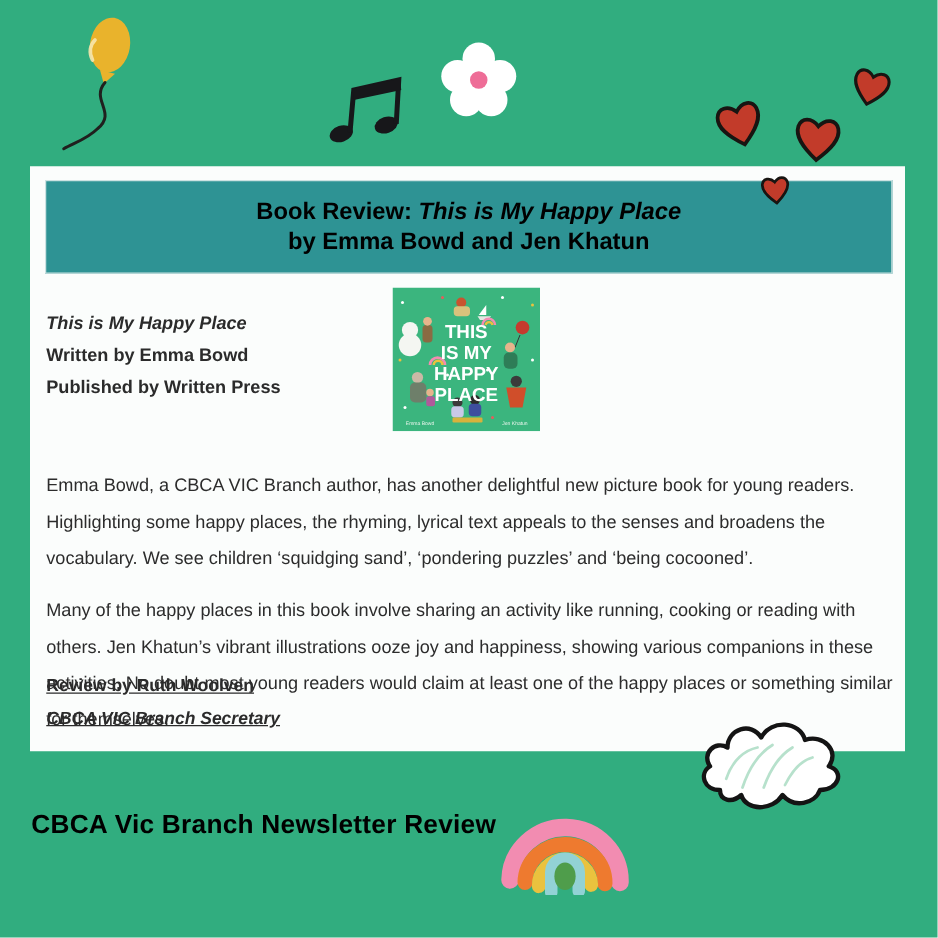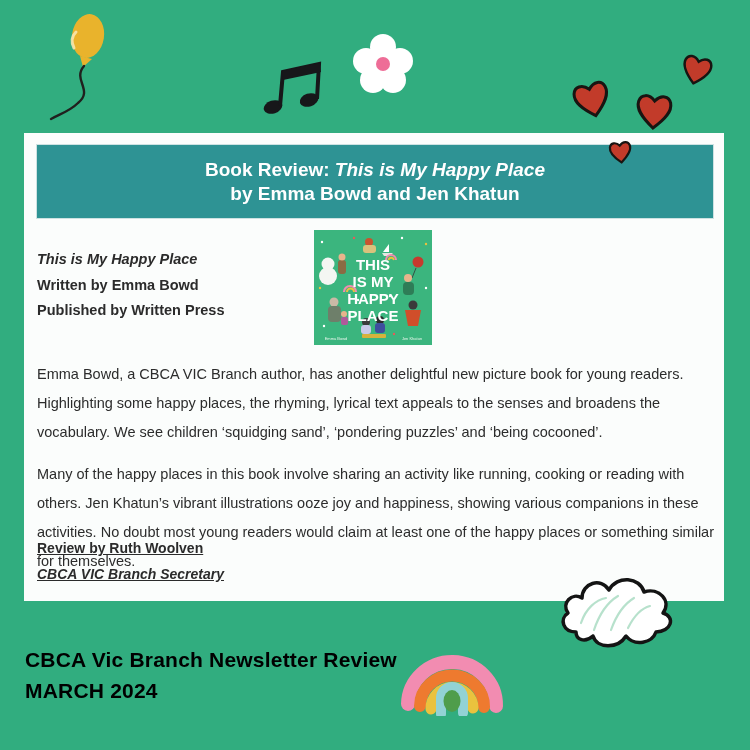--- a/index.html
+++ b/index.html
@@ -19,21 +19,21 @@
     width: 700px; height: 468px;
     background: #FBFDFC;
     z-index: 1;
   }
   .header-band {
     position: absolute;
     left: 12px; top: 11px;
     width: 678px; height: 75px;
     background: #2E9394;
     border: 1px solid #CDE2E2;
-    color: #ffffff;
+    color: #000000;
     text-align: center;
     font-weight: bold;
     font-size: 19px;
     line-height: 24px;
     display: flex;
     flex-direction: column;
     justify-content: center;
   }
   .header-band .book-italic { font-style: italic; }
 
@@ -54,20 +54,21 @@
     width: 118px; height: 115px;
   }
 
   .para {
     position: absolute;
     left: 13px;
     width: 678px;
     font-size: 14.5px;
     line-height: 29px;
     color: #2C2C2C;
+    margin-top: 15px;
   }
   .para1 { top: 227px; }
   .para2 { top: 327px; }
 
   .byline {
     position: absolute;
     left: 13px; top: 402px;
     font-size: 14px;
     font-weight: bold;
     color: #2B2B2B;
@@ -228,14 +229,13 @@
   <p class="para para2">Many of the happy places in this book involve sharing an activity like running, cooking or reading with others. Jen Khatun’s vibrant illustrations ooze joy and happiness, showing various companions in these activities. No doubt most young readers would claim at least one of the happy places or something similar for themselves.</p>
 
   <div class="byline">
     <div>Review by Ruth Woolven</div>
     <div class="role">CBCA VIC Branch Secretary</div>
   </div>
 </div>
 
 <div class="abs footer">
   <div>CBCA Vic Branch Newsletter Review</div>
-  <div>MARCH 2024</div>
 </div>
 
 </body></html>

